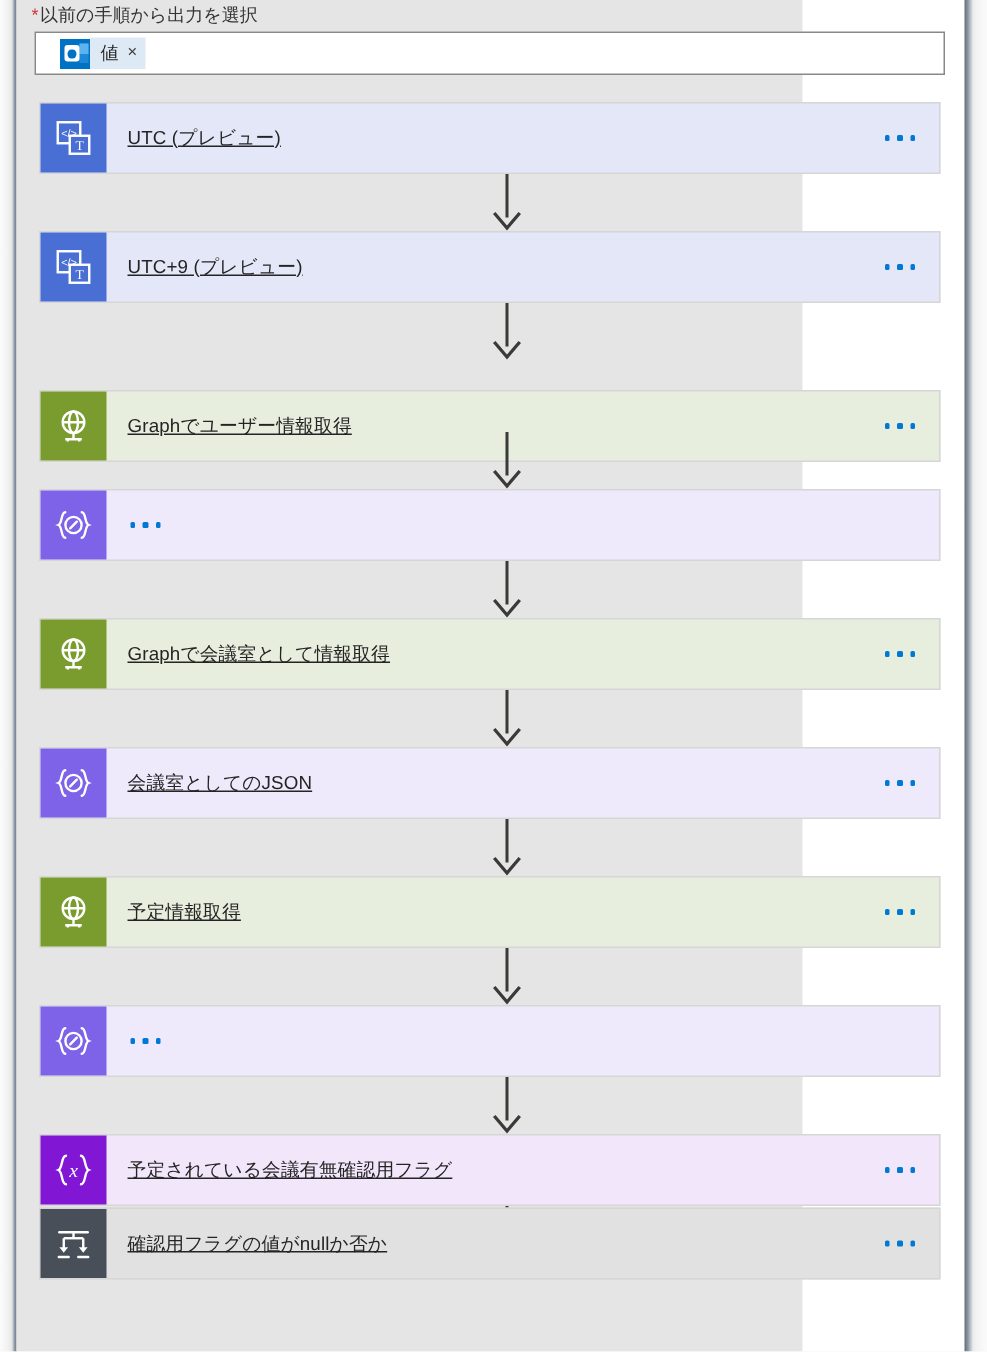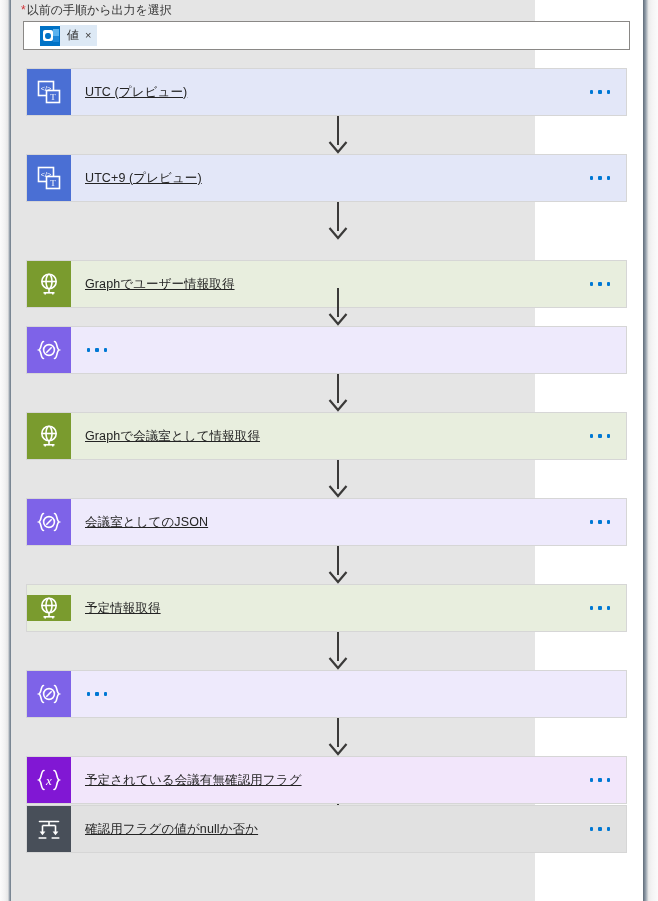--- a/index.html
+++ b/index.html
@@ -334,21 +334,21 @@
             <i></i>
             <i></i>
           </div>
         </div>
         <div class="conn" style="top: 484px; height: 38px;">
           <svg width="632" height="38" viewBox="0 0 632 38">
             <line x1="327" y1="0" x2="327" y2="29" stroke="#3b3a39" stroke-width="2"></line>
             <path d="M318.5 26 L327 36 L335.5 26" fill="none" stroke="#3b3a39" stroke-width="2.2" stroke-linejoin="miter"></path>
           </svg>
         </div>
-        <div class="card" style="top: 522px; background: rgb(232, 238, 222); align-items: center;">
+        <div class="card" style="top: 522px; background: rgb(232, 238, 222);">
           <div class="card-icon" style="background: rgb(122, 155, 46);">
             <svg class="ic" width="26" height="26" viewBox="0 0 26 26">
               <circle cx="13" cy="10.5" r="7.2" stroke="#ffffff" fill="none" stroke-width="1.6"></circle>
               <ellipse cx="13" cy="10.5" rx="3" ry="7.2" stroke="#ffffff" fill="none" stroke-width="1.6"></ellipse>
               <line x1="5.8" y1="10.5" x2="20.2" y2="10.5" stroke="#ffffff" fill="none" stroke-width="1.6"></line>
               <line x1="13" y1="17.7" x2="13" y2="21.5" stroke="#ffffff" fill="none" stroke-width="1.6"></line>
               <line x1="7.5" y1="21.8" x2="18.5" y2="21.8" stroke="#ffffff" fill="none" stroke-width="1.6"></line>
               <line x1="9.2" y1="21.8" x2="9.2" y2="23.4" stroke="#ffffff" fill="none" stroke-width="1.6"></line>
               <line x1="16.8" y1="21.8" x2="16.8" y2="23.4" stroke="#ffffff" fill="none" stroke-width="1.6"></line>
             </svg>

